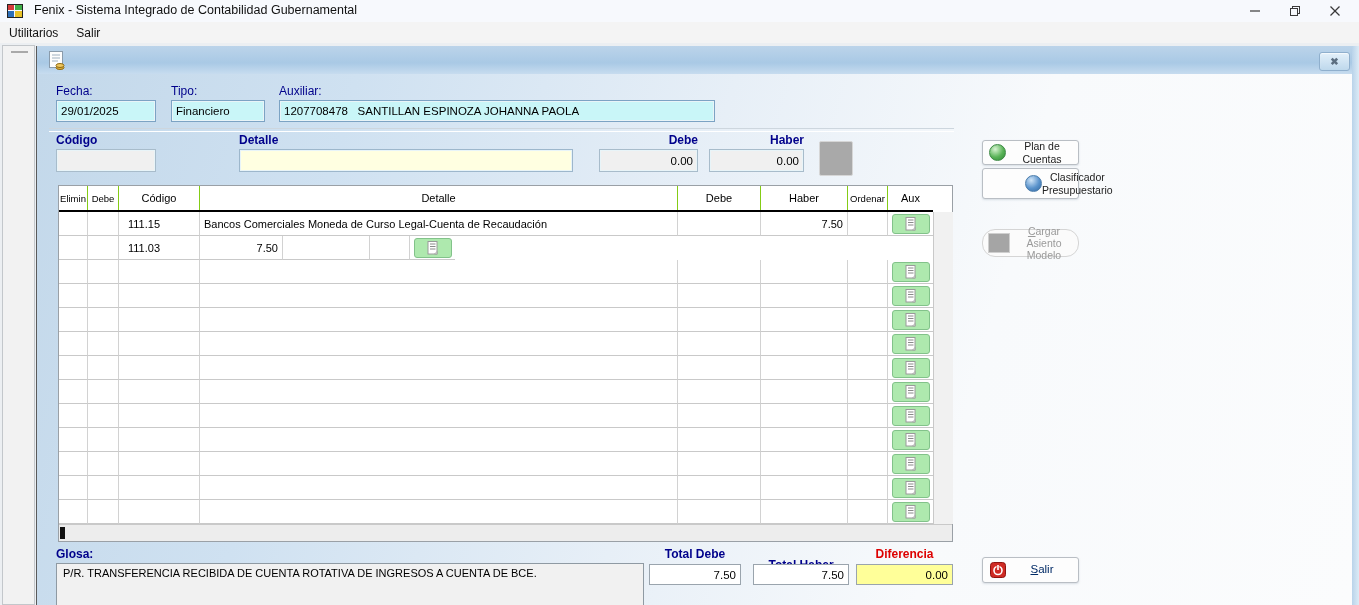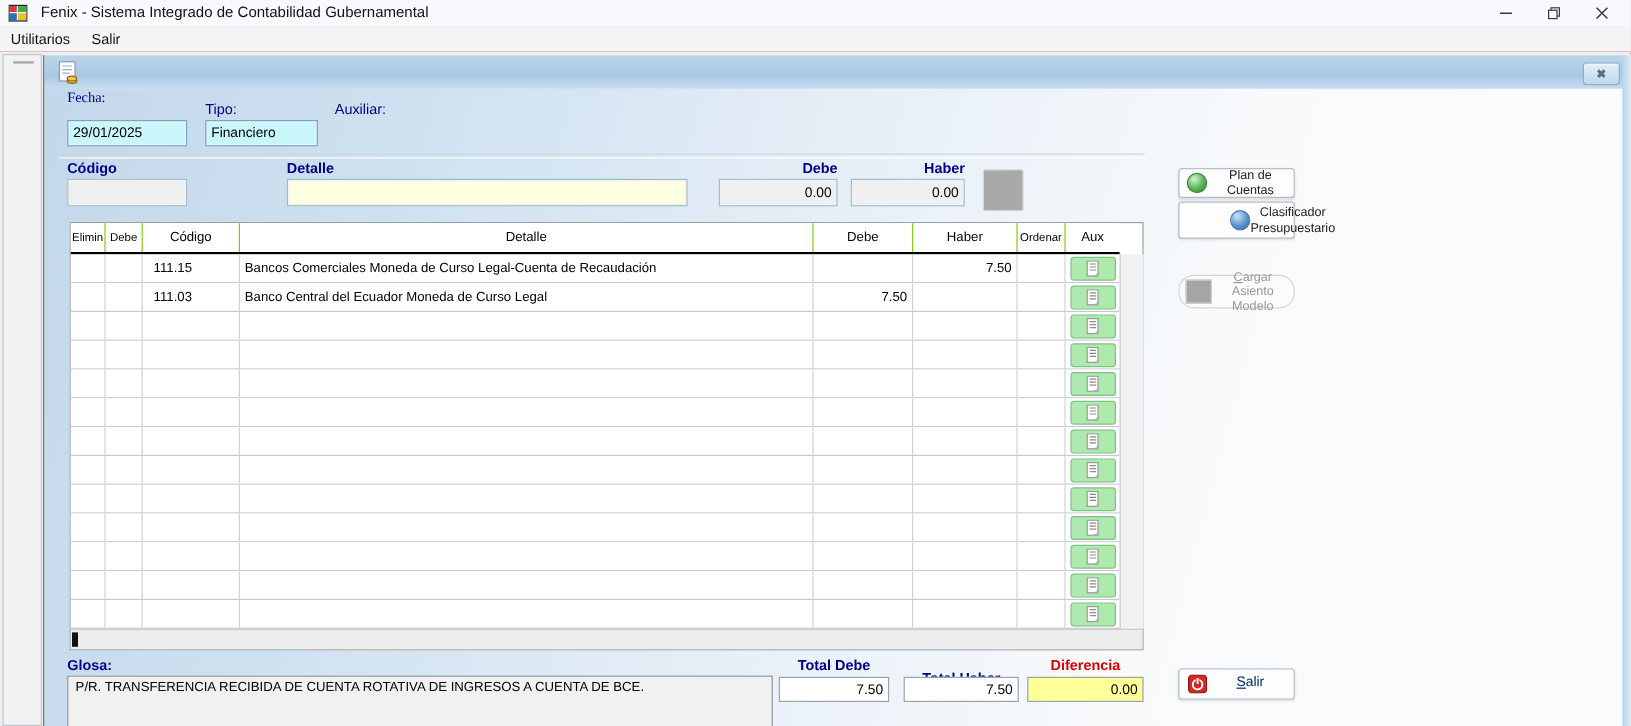--- a/index.html
+++ b/index.html
@@ -149,25 +149,26 @@
           <ellipse cx="13" cy="17.5" rx="4" ry="2" fill="#e3b23c" stroke="#8d6a14"></ellipse>
           <ellipse cx="13" cy="15.5" rx="4" ry="2" fill="#f0c75e" stroke="#8d6a14"></ellipse>
         </svg>
       </span>
       <div class="abs" id="child-close">
         <span>✖</span>
       </div>
 
       <div class="abs" id="child-client">
 
-        <span class="abs lbl" style="left:19px;top:0;font-family:Liberation Serif, serif;">Fecha:</span>
+        <span class="abs lbl" style="left:19px;top:10px;">Fecha:</span>
         <span class="abs lbl" style="left:134px;top:10px;">Tipo:</span>
         <span class="abs lbl" style="left:242px;top:10px;">Auxiliar:</span>
         <div class="abs field" style="left:19px;top:26px;width:100px;height:22px;">29/01/2025</div>
         <div class="abs field" style="left:134px;top:26px;width:94px;height:22px;">Financiero</div>
+        <div class="abs field pre" style="left:242px;top:26px;width:436px;height:22px;">1207708478   SANTILLAN ESPINOZA JOHANNA PAOLA</div>
 
         <div class="abs hr" style="left:12px;top:54px;width:905px;"></div>
 
         <span class="abs lbl b" style="left:19px;top:59px;">Código</span>
         <span class="abs lbl b" style="left:202px;top:59px;">Detalle</span>
         <span class="abs lbl b" style="left:562px;top:59px;width:99px;text-align:right;">Debe</span>
         <span class="abs lbl b" style="left:672px;top:59px;width:95px;text-align:right;">Haber</span>
         <div class="abs field gray" style="left:19px;top:75px;width:100px;height:23px;"></div>
         <div class="abs field yellow" style="left:202px;top:75px;width:334px;height:23px;"></div>
         <div class="abs field gray right" style="left:562px;top:75px;width:99px;height:23px;">0.00</div>
@@ -203,21 +204,20 @@
           <line x1="3" y1="5.5" x2="8.5" y2="5.5" stroke="#8a8a8a"></line>
           <line x1="3" y1="8" x2="8.5" y2="8" stroke="#8a8a8a"></line>
         </svg>
       </button>
     </div>
   </div>
               <div class="grid-row">
     <div class="c w-elim"></div>
     <div class="c w-modif"></div>
     <div class="c cod w-cod">111.03</div>
-    <div class="c w-det">Banco Central del Ecuador Moneda de Curso Legal</div>
     <div class="c num w-debe">7.50</div>
     <div class="c num w-haber"></div>
     <div class="c w-ord"></div>
     <div class="c aux w-aux" style="border-right:none;">
       <button class="aux-btn">
         <svg width="12" height="14" viewBox="0 0 12 14">
           <rect x="1" y="0.5" width="9" height="12.5" fill="#fff" stroke="#9a9a9a"></rect>
           <path d="M10 10.5 L10 13 L7.5 13 Z" fill="#e0e0e0" stroke="#9a9a9a" stroke-width="0.6"></path>
           <line x1="3" y1="3" x2="8.5" y2="3" stroke="#8a8a8a"></line>
           <line x1="3" y1="5.5" x2="8.5" y2="5.5" stroke="#8a8a8a"></line>

